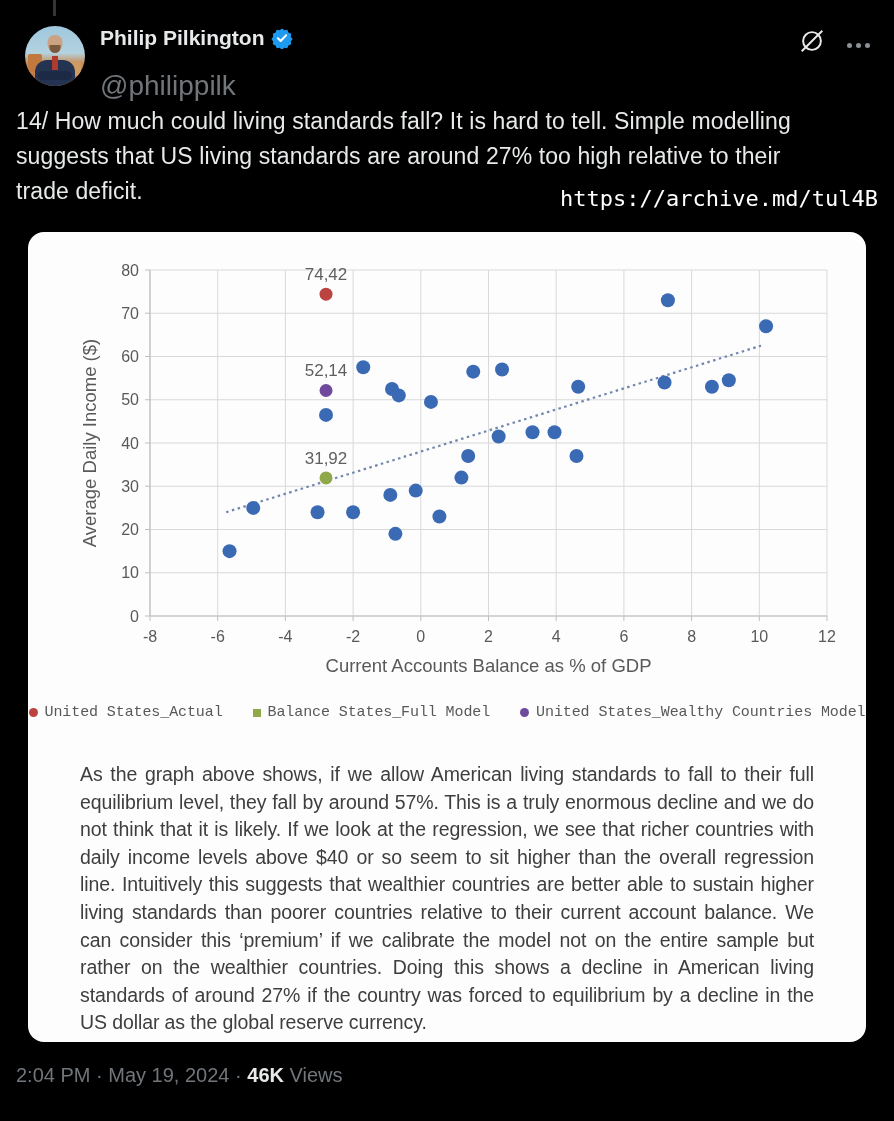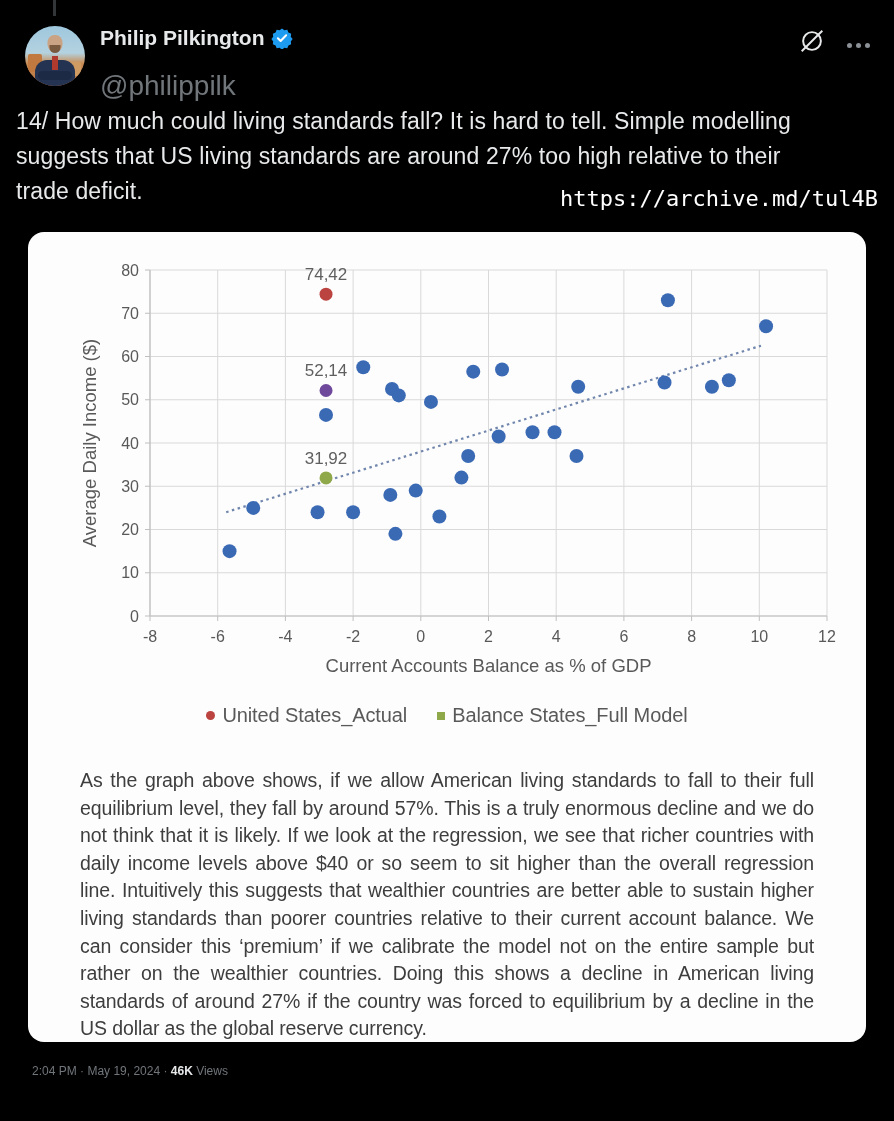--- a/index.html
+++ b/index.html
@@ -74,31 +74,31 @@
   }
   .chart-svg { display: block; margin-top: 0; }
   .legend-row {
     display: flex; justify-content: center; align-items: center;
     gap: 30px; margin-top: 14px;
   }
   .legend-item { display: inline-flex; align-items: center; gap: 7px; }
   .legend-marker { display: inline-block; }
   .legend-marker.circle { width: 9px; height: 9px; border-radius: 50%; }
   .legend-marker.square { width: 8px; height: 8px; }
-  .legend-label { font-size: 20px; color: #595959; letter-spacing: -0.1px; }
+  .legend-label { font-size: 15px; color: #595959; letter-spacing: -0.1px; font-family: Liberation Mono, monospace; }
   .card-paragraph {
     margin: 40px 52px 0 52px;
     font-size: 19.5px; line-height: 27.6px;
     color: #3e3e3e; text-align: justify;
     letter-spacing: -0.1px;
   }
   
   .tweet-footer {
-    position: absolute; left: 32px; top: 1064px;
-    font-size: 12px; color: #71767b;
+    position: absolute; left: 16px; top: 1064px;
+    font-size: 20px; color: #71767b;
   }
   .tweet-footer .views-count { color: #e7e9ea; font-weight: 700; }
 </style>
 </head>
 <body>
 
 <div class="thread-stub"></div>
 
 <div class="avatar">
   <div class="bldg"></div>
@@ -239,20 +239,24 @@
     </svg>
   <div class="legend-row" id="legend">
       <span class="legend-item">
         <span class="legend-marker circle" style="background: rgb(187, 67, 64);"></span>
         <span class="legend-label">United States_Actual</span>
       </span>
       <span class="legend-item">
         <span class="legend-marker square" style="background: rgb(143, 169, 74);"></span>
         <span class="legend-label">Balance States_Full Model</span>
       </span>
+      <span class="legend-item">
+        <span class="legend-marker circle" style="background: rgb(111, 74, 156);"></span>
+        <span class="legend-label">United States_Wealthy Countries Model</span>
+      </span>
     </div>
   <p class="card-paragraph">As the graph above shows, if we allow American living standards to fall to their full equilibrium level, they fall by around 57%. This is a truly enormous decline and we do not think that it is likely. If we look at the regression, we see that richer countries with daily income levels above $40 or so seem to sit higher than the overall regression line. Intuitively this suggests that wealthier countries are better able to sustain higher living standards than poorer countries relative to their current account balance. We can consider this ‘premium’ if we calibrate the model not on the entire sample but rather on the wealthier countries. Doing this shows a decline in American living standards of around 27% if the country was forced to equilibrium by a decline in the US dollar as the global reserve currency.</p>
 </div>
 
 <div class="tweet-footer">
   <span>2:04 PM</span>
   <span> </span><span>·</span><span> </span>
   <span>May 19, 2024</span>
   <span> </span><span>·</span><span> </span>
   <span class="views-count">46K</span>

